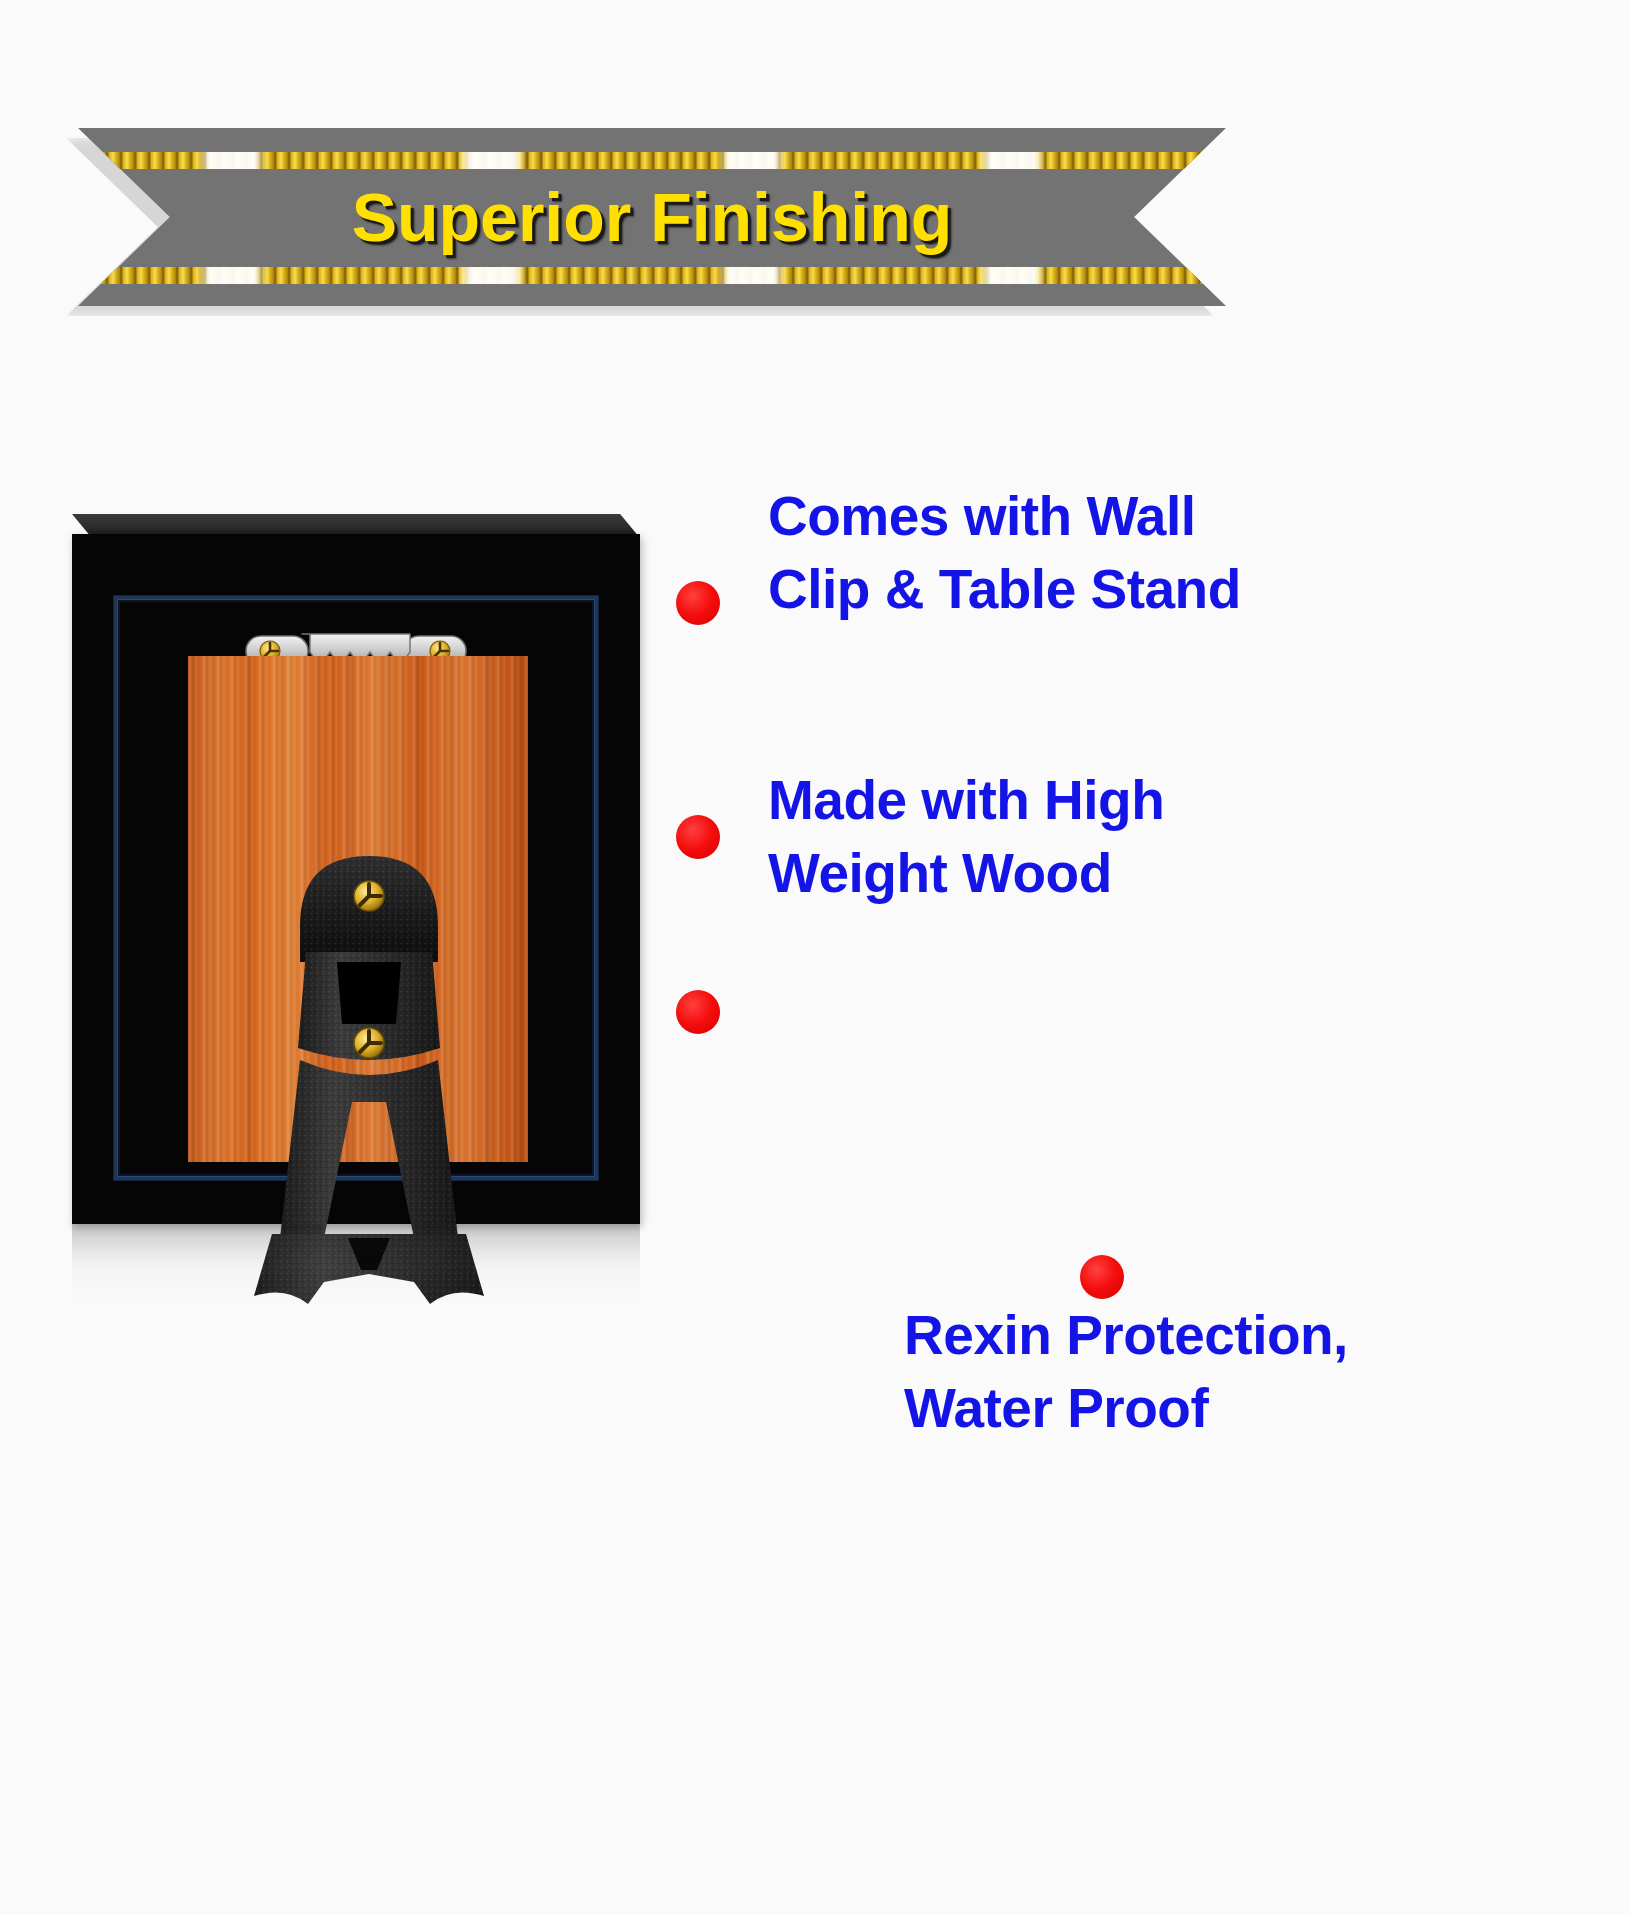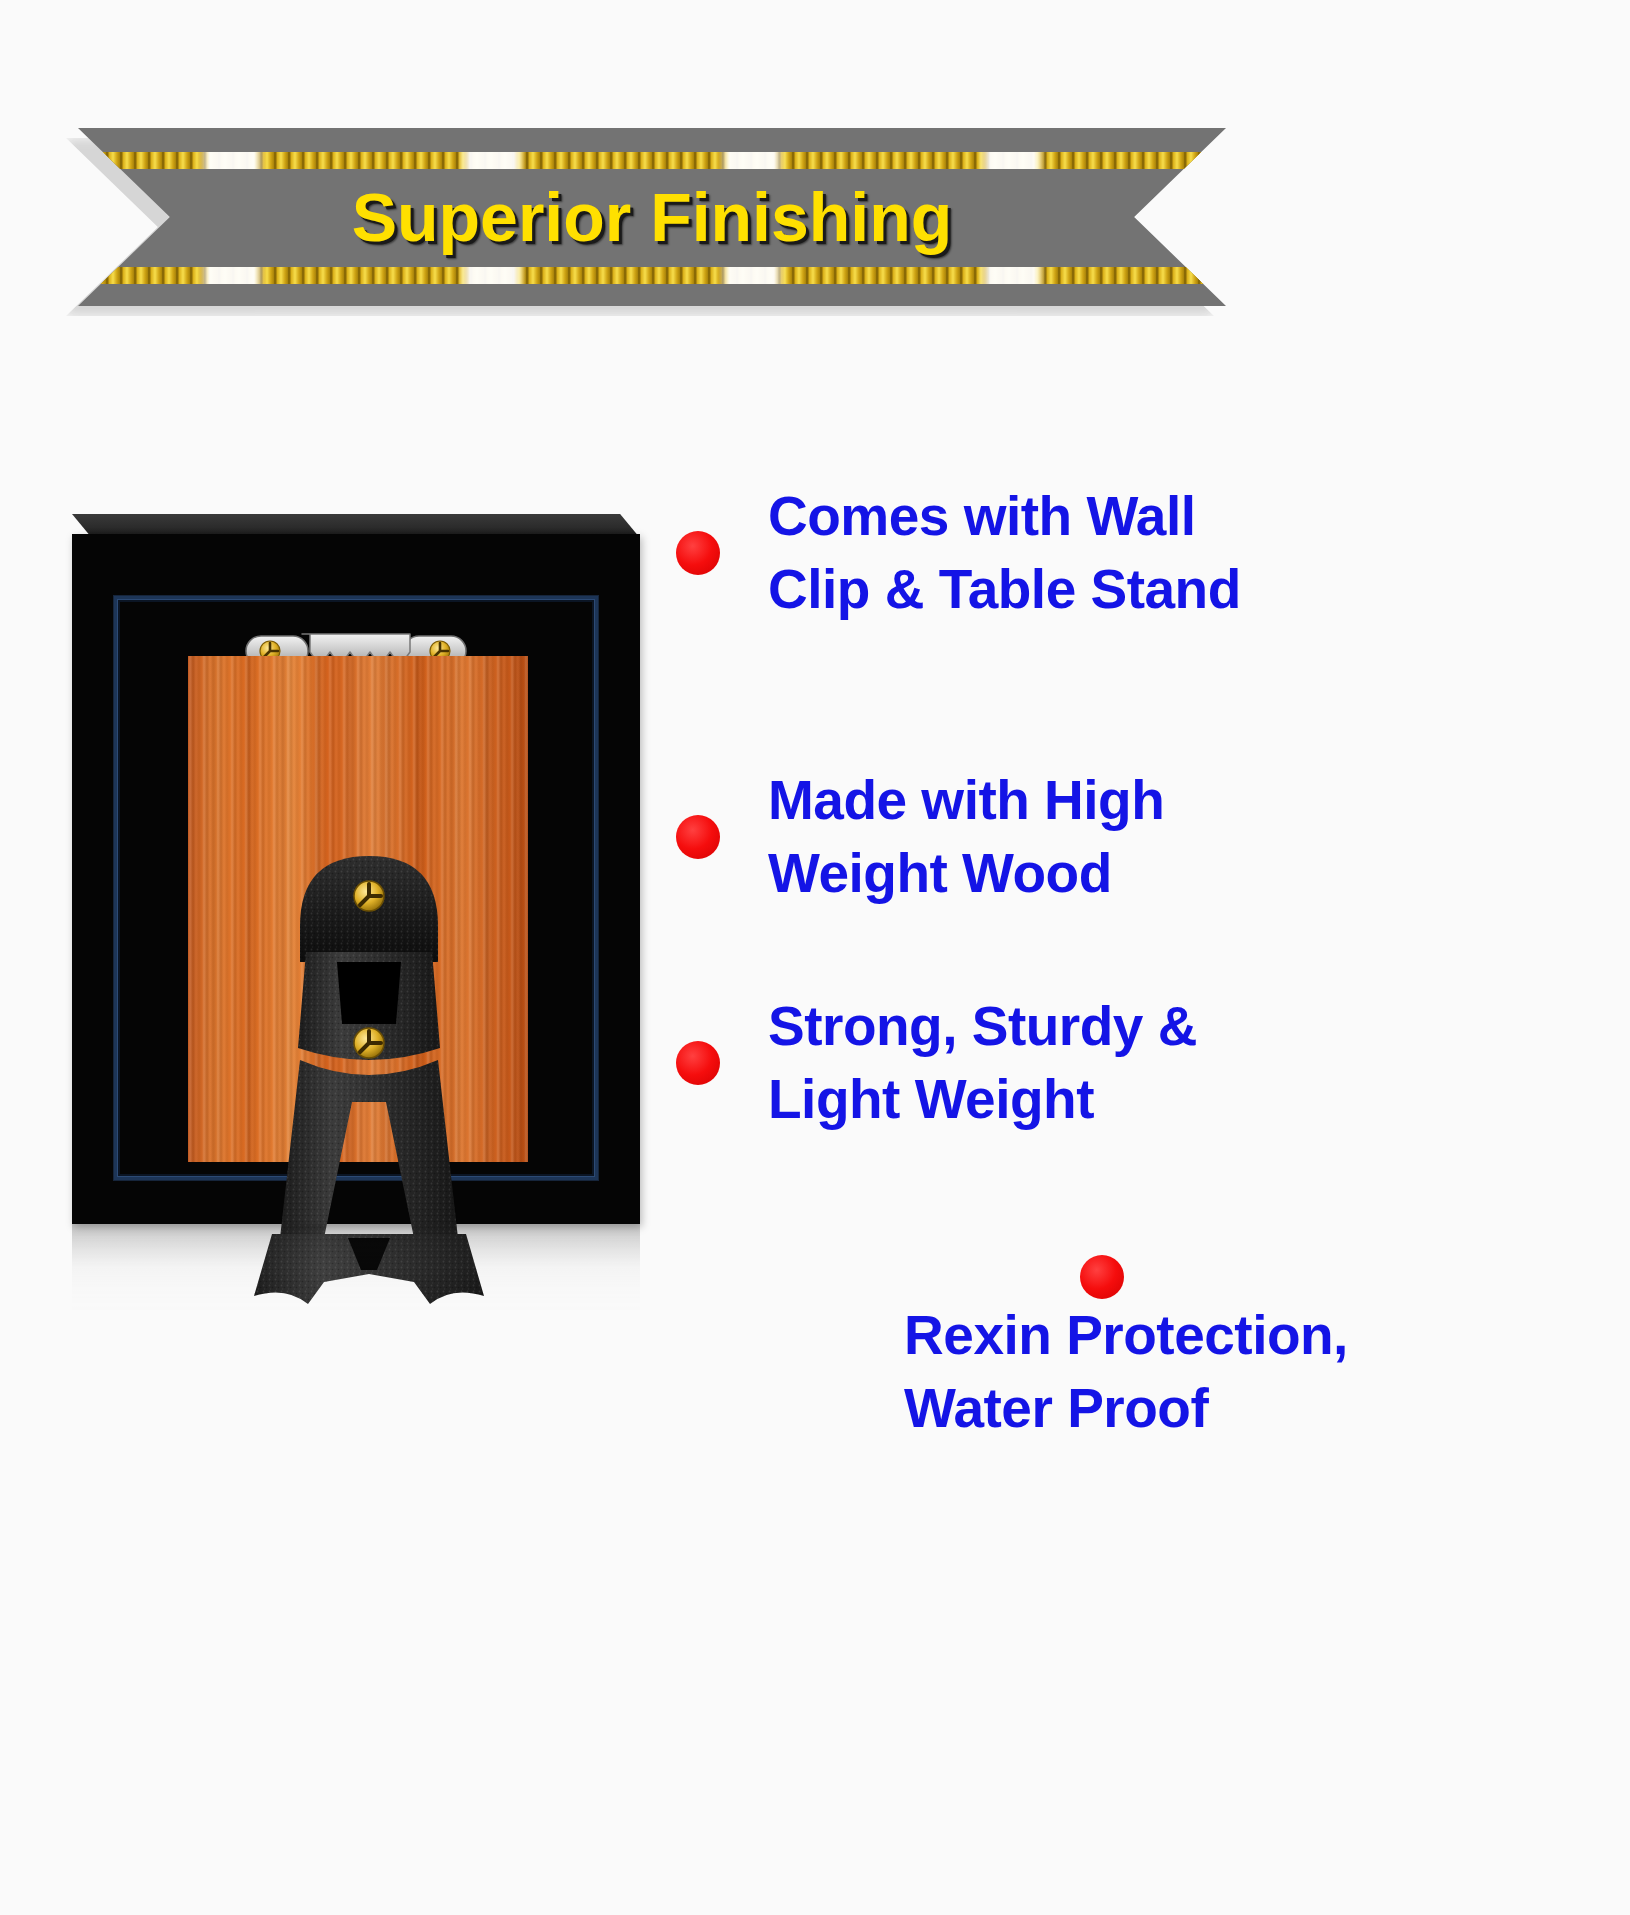--- a/index.html
+++ b/index.html
@@ -315,42 +315,38 @@
         <path d="M104 404 L146 404 L133 436 L117 436 Z" fill="#000"></path>
       </svg>
     </div>
   </div>
 
   <div id="reflection"></div>
 </div>
 
 <div id="features">
 
-  <div class="feature" style="top:60px;">
+  <div class="feature" style="top:60px;align-items:flex-end;">
     <span class="bullet-dot"></span>
     <span class="feature-text">
       <span class="line">Comes with Wall</span>
       <span class="line">Clip &amp; Table Stand</span>
     </span>
   </div>
 
   <div class="feature" style="top:344px;">
     <span class="bullet-dot"></span>
     <span class="feature-text">
       <span class="line">Made with High</span>
       <span class="line">Weight Wood</span>
     </span>
   </div>
 
   <div class="feature" style="top:570px;">
     <span class="bullet-dot"></span>
-    <span class="feature-text">
-      <span class="line">Strong, Sturdy &amp;</span>
-      <span class="line">Light Weight</span>
-    </span>
   </div>
 
   <div class="feature" style="top:835px;flex-direction:column;">
     <span class="bullet-dot"></span>
     <span class="feature-text">
       <span class="line">Rexin Protection,</span>
       <span class="line">Water Proof</span>
     </span>
   </div>
 

